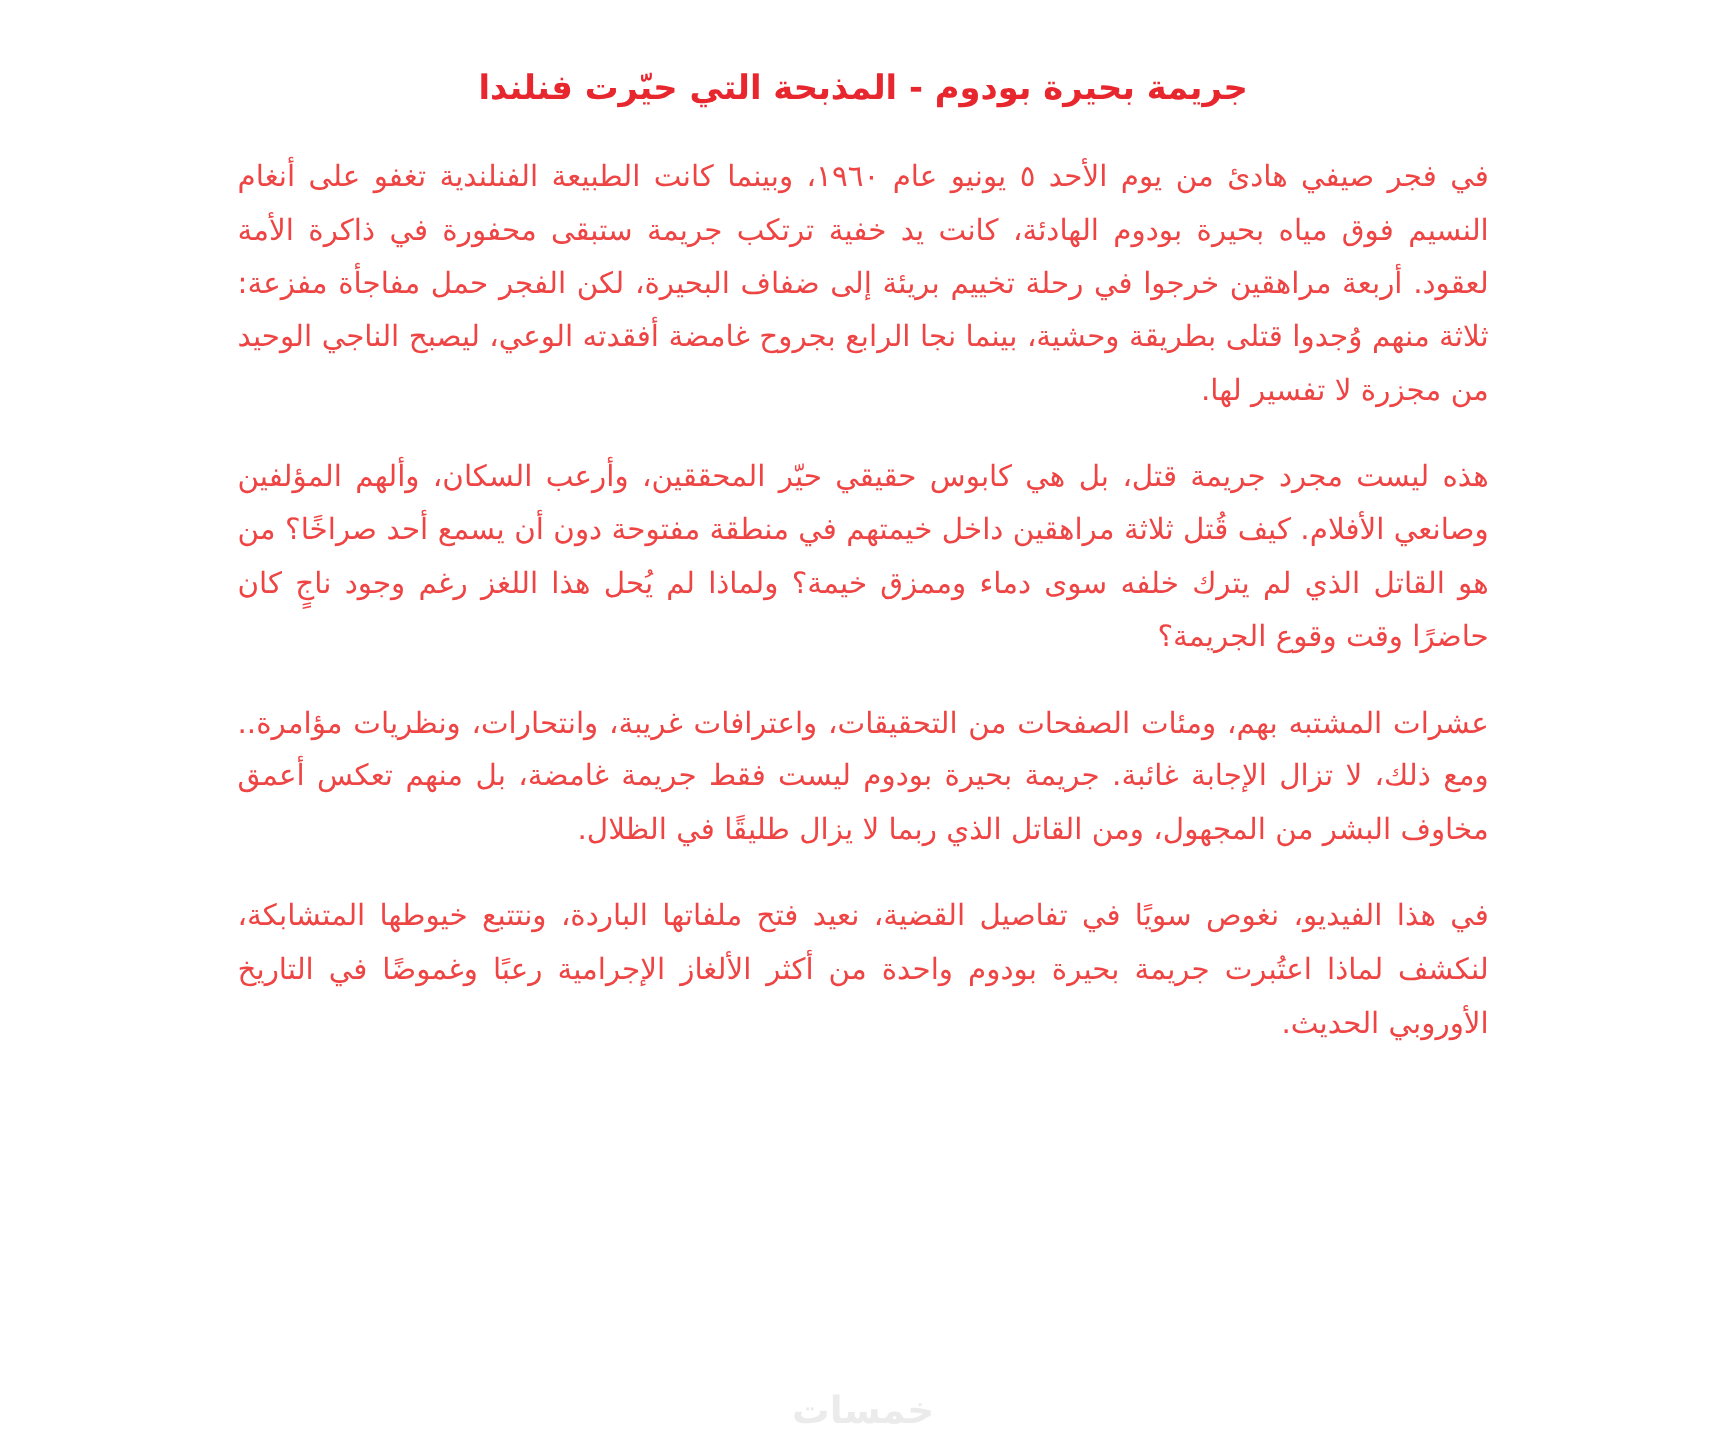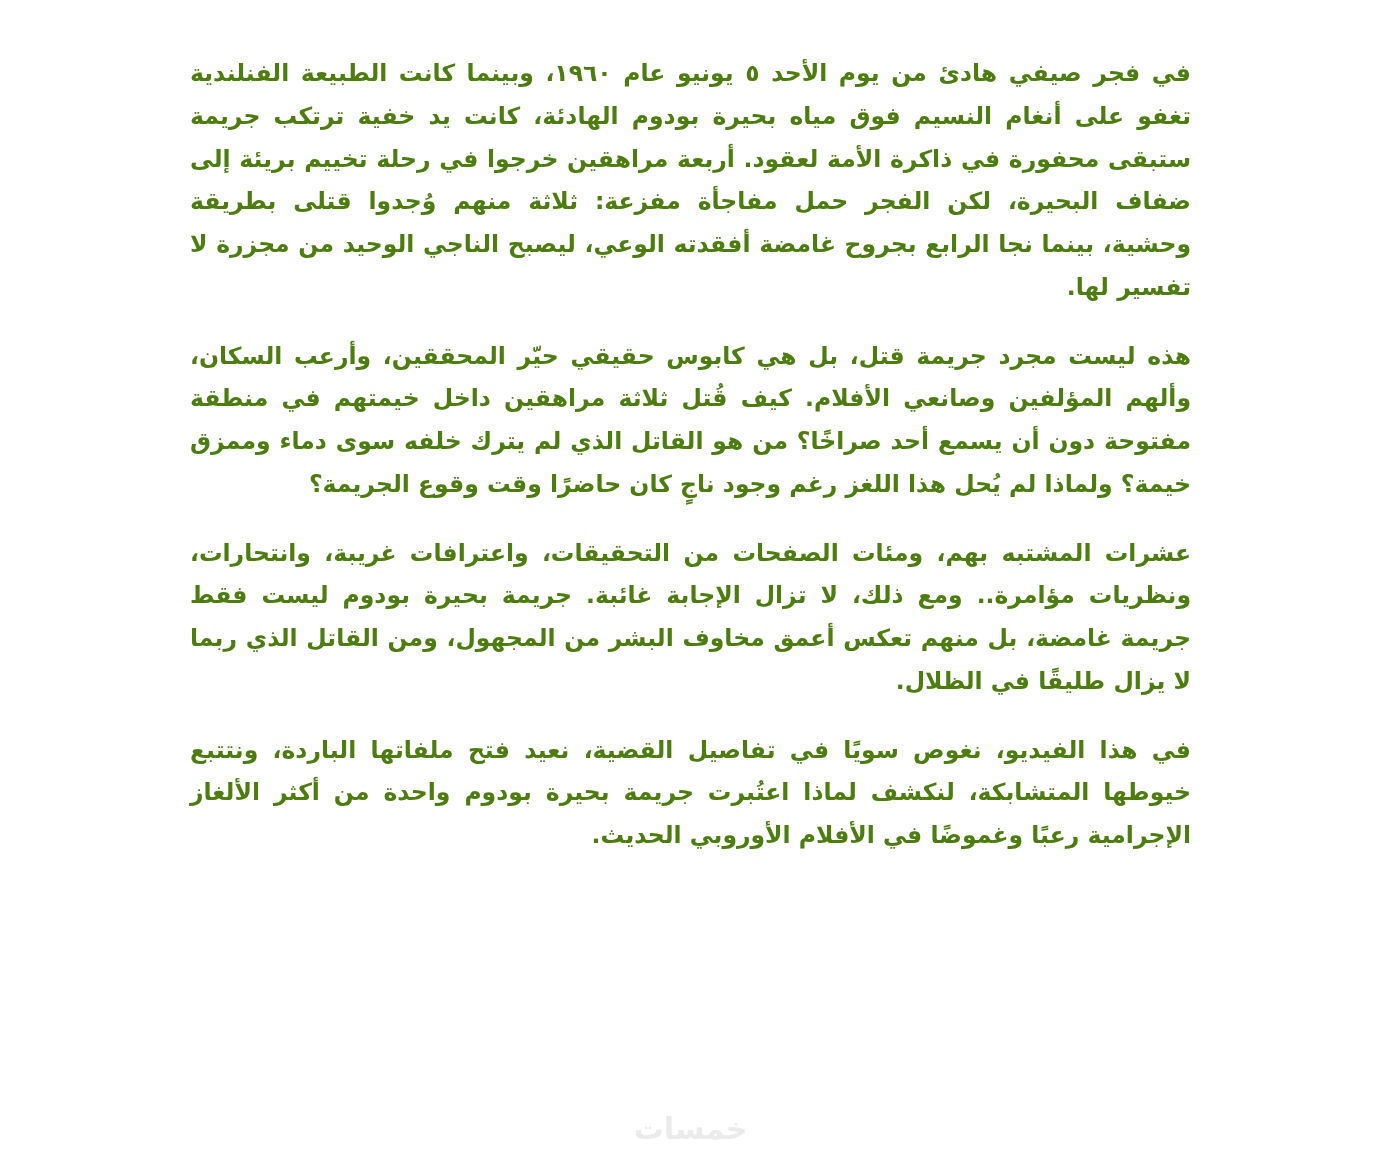--- a/index.html
+++ b/index.html
@@ -24,27 +24,27 @@
   .doc-title {
     color: #e8262e;
     font-size: 27px;
     font-weight: bold;
     text-align: center;
     line-height: 1.4;
     margin: 0 0 30px 0;
     letter-spacing: 0;
   }
   .body-text p {
-    color: #4d7c0f;
+    color: #ef4444;
     font-size: 23.5px;
     line-height: 1.82;
     text-align: justify;
     text-align-last: right;
     margin: 0 0 26px 0;
-    font-weight: 700;
+    font-weight: 400;
   }
   .body-text p:last-child {
     margin-bottom: 0;
   }
   .watermark {
     position: absolute;
     bottom: 18px;
     left: 0;
     right: 0;
     text-align: center;
@@ -53,23 +53,24 @@
     font-weight: bold;
     letter-spacing: 2px;
     user-select: none;
   }
 </style>
 </head>
 <body>
 
 <div class="page">
 
+  <h1 class="doc-title">جريمة بحيرة بودوم - المذبحة التي حيّرت فنلندا</h1>
 
   <div class="body-text">
     <p>في فجر صيفي هادئ من يوم الأحد ٥ يونيو عام ١٩٦٠، وبينما كانت الطبيعة الفنلندية تغفو على أنغام النسيم فوق مياه بحيرة بودوم الهادئة، كانت يد خفية ترتكب جريمة ستبقى محفورة في ذاكرة الأمة لعقود. أربعة مراهقين خرجوا في رحلة تخييم بريئة إلى ضفاف البحيرة، لكن الفجر حمل مفاجأة مفزعة: ثلاثة منهم وُجدوا قتلى بطريقة وحشية، بينما نجا الرابع بجروح غامضة أفقدته الوعي، ليصبح الناجي الوحيد من مجزرة لا تفسير لها.</p>
     <p>هذه ليست مجرد جريمة قتل، بل هي كابوس حقيقي حيّر المحققين، وأرعب السكان، وألهم المؤلفين وصانعي الأفلام. كيف قُتل ثلاثة مراهقين داخل خيمتهم في منطقة مفتوحة دون أن يسمع أحد صراخًا؟ من هو القاتل الذي لم يترك خلفه سوى دماء وممزق خيمة؟ ولماذا لم يُحل هذا اللغز رغم وجود ناجٍ كان حاضرًا وقت وقوع الجريمة؟</p>
     <p>عشرات المشتبه بهم، ومئات الصفحات من التحقيقات، واعترافات غريبة، وانتحارات، ونظريات مؤامرة.. ومع ذلك، لا تزال الإجابة غائبة. جريمة بحيرة بودوم ليست فقط جريمة غامضة، بل منهم تعكس أعمق مخاوف البشر من المجهول، ومن القاتل الذي ربما لا يزال طليقًا في الظلال.</p>
-    <p>في هذا الفيديو، نغوص سويًا في تفاصيل القضية، نعيد فتح ملفاتها الباردة، ونتتبع خيوطها المتشابكة، لنكشف لماذا اعتُبرت جريمة بحيرة بودوم واحدة من أكثر الألغاز الإجرامية رعبًا وغموضًا في الأفلام الأوروبي الحديث.</p>
+    <p>في هذا الفيديو، نغوص سويًا في تفاصيل القضية، نعيد فتح ملفاتها الباردة، ونتتبع خيوطها المتشابكة، لنكشف لماذا اعتُبرت جريمة بحيرة بودوم واحدة من أكثر الألغاز الإجرامية رعبًا وغموضًا في التاريخ الأوروبي الحديث.</p>
   </div>
 
   <div class="watermark">خمسات</div>
 
 </div>
 
 </body></html>

